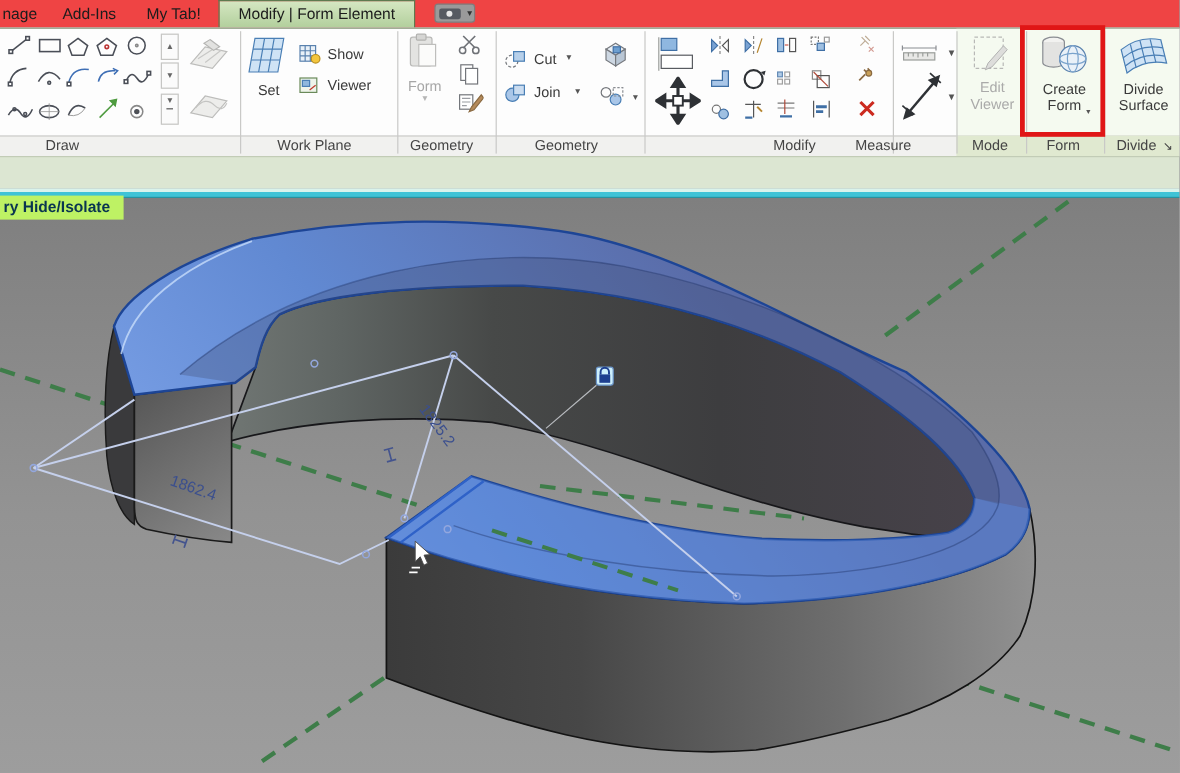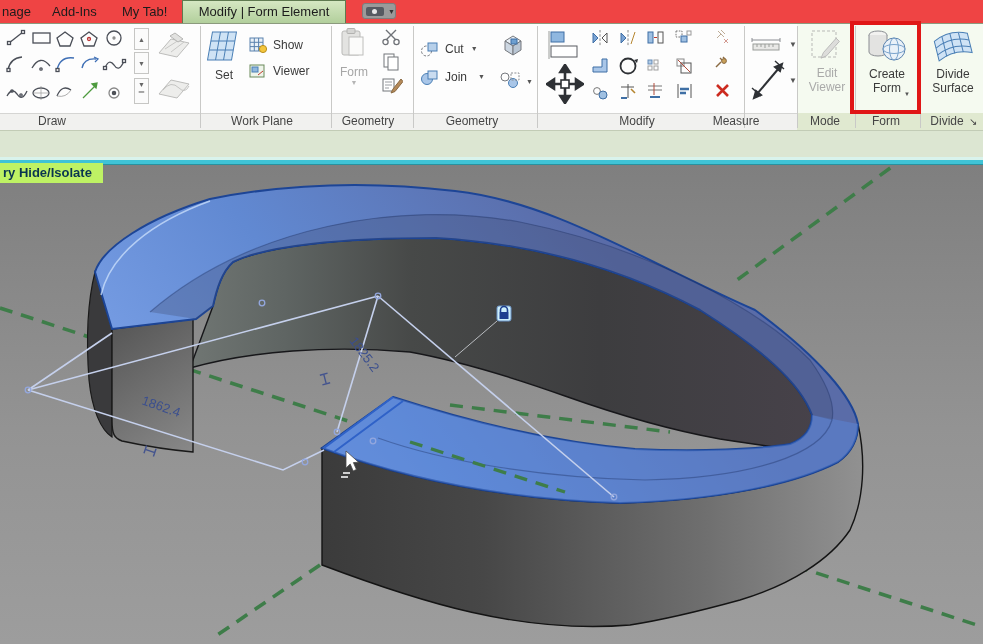--- a/index.html
+++ b/index.html
@@ -43,21 +43,21 @@
 <div class="sep" style="left:537px"></div>
 <div class="sep" style="left:744px"></div>
 <div class="sep" style="left:797px"></div>
 <div class="sep" style="left:855px"></div>
 <div class="sep" style="left:920px"></div>
 
 <div class="abs lbl" style="left:12px;top:113px;width:80px">Draw</div>
 <div class="abs lbl" style="left:212px;top:113px;width:100px">Work Plane</div>
 <div class="abs lbl" style="left:333px;top:113px;width:70px">Geometry</div>
 <div class="abs lbl" style="left:422px;top:113px;width:100px">Geometry</div>
-<div class="abs lbl" style="left:587px;top:113px;width:100px">Modify</div>
+<div class="abs lbl" style="left:612px;top:113px;width:100px">Modify</div>
 <div class="abs lbl" style="left:686px;top:113px;width:100px">Measure</div>
 <div class="abs lbl" style="left:775px;top:113px;width:100px">Mode</div>
 <div class="abs lbl" style="left:836px;top:113px;width:100px">Form</div>
 <div class="abs lbl" style="left:897px;top:113px;width:100px">Divide</div>
 <div class="abs" style="left:969px;top:116px;font-size:10px;color:#454545">↘</div>
 
 <svg class="abs" style="left:4px;top:28px" width="130" height="78" viewBox="0 0 130 78">
   <g stroke="#4a4e57" fill="none" stroke-width="1.3">
     <g>
         <path d="M5,15 L19,4"></path>

